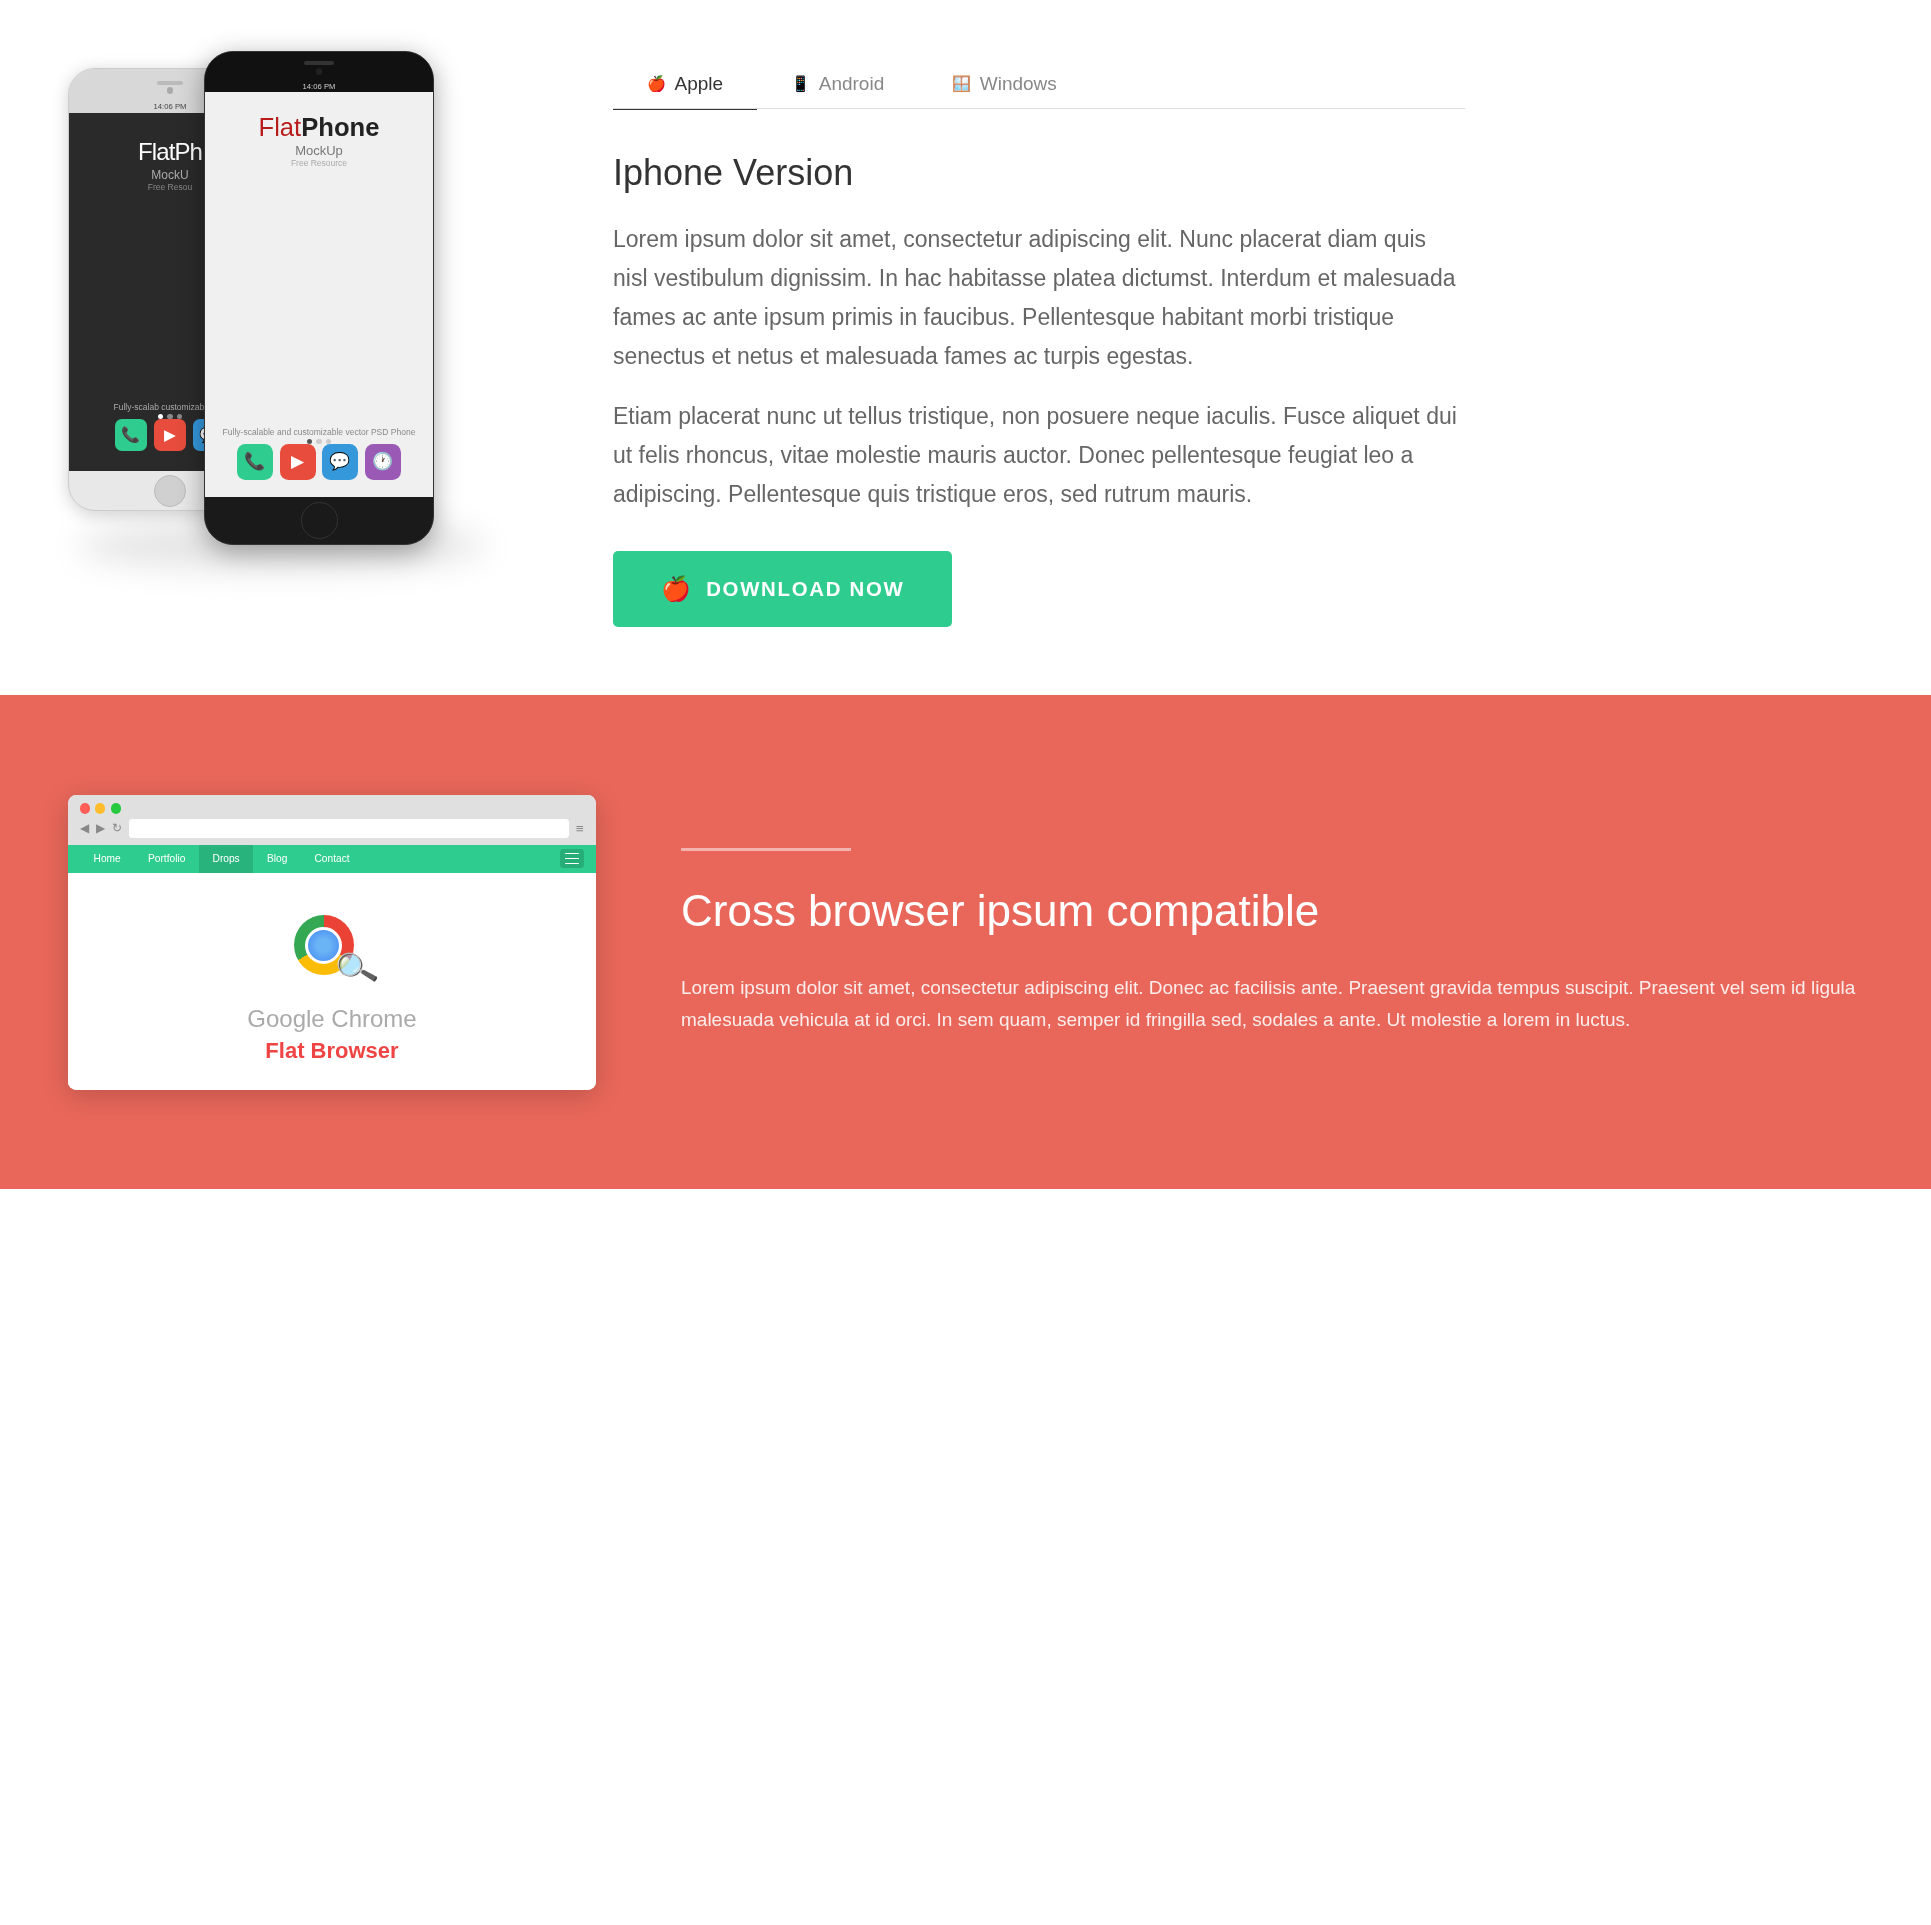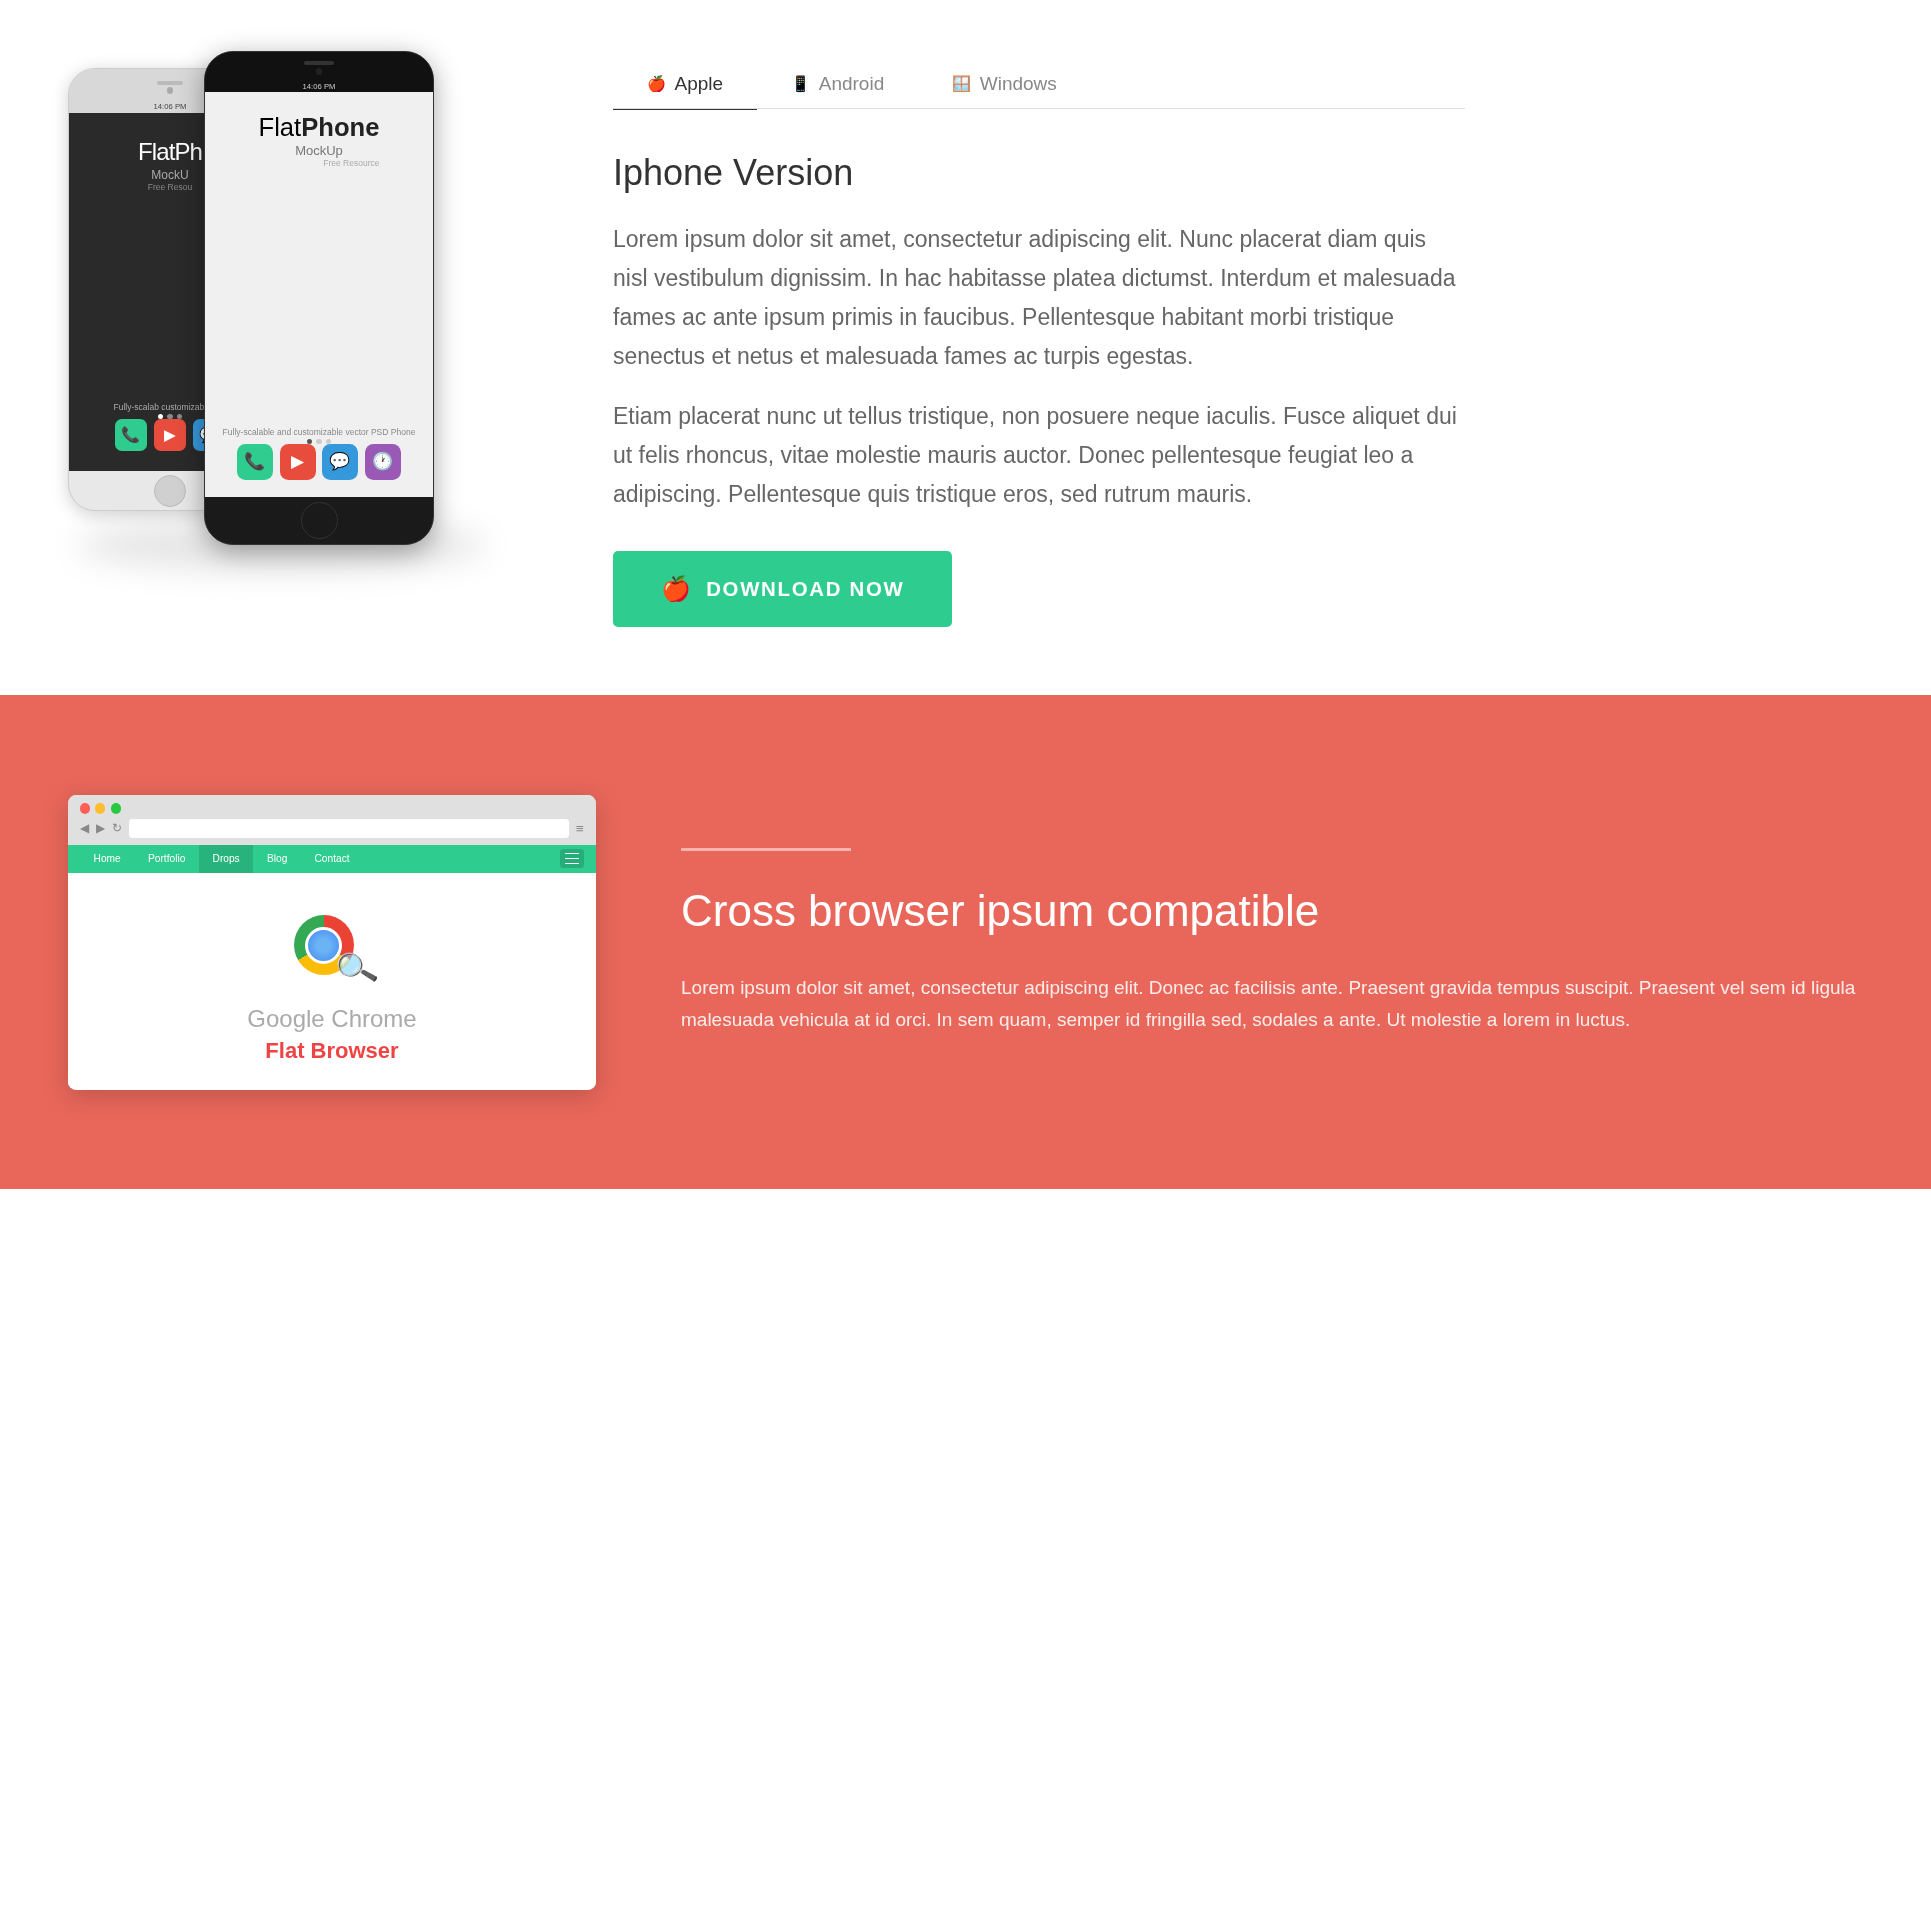--- a/index.html
+++ b/index.html
@@ -148,24 +148,24 @@
     }
     .phone-black .screen-content-black {
       background: #f0f0f0;
       flex: 1;
       display: flex;
       flex-direction: column;
       align-items: center;
       justify-content: space-between;
       padding: 20.4px 10.2px 13.6px;
     }
-    .phone-black .app-title-black .flat-b { font-size: 25.6px; font-weight: 300; color: #000000; }
+    .phone-black .app-title-black .flat-b { font-size: 25.6px; font-weight: 300; color: #b91c1c; }
     .phone-black .app-title-black .phone-b { font-size: 25.6px; font-weight: 700; color: #222; }
     .phone-black .app-title-black .mockup-b { font-size: 13px; color: #777; text-align: center; margin-top: 1px; }
-    .phone-black .app-title-black .free-b { font-size: 8.5px; color: #aaa; text-align: right; }
+    .phone-black .app-title-black .free-b { font-size: 8.5px; color: #aaa; text-align: center; }
     .phone-black .description-black { font-size: 8.5px; color: #888; text-align: center; line-height: 1.5; }
     .phone-black .dots-black { display: flex; gap: 4.3px; }
     .phone-black .dots-black span { width: 5.1px; height: 5.1px; border-radius: 50%; background: #ccc; }
     .phone-black .dots-black span.active-b { background: #555; }
     .phone-black .app-icons-black { display: flex; gap: 6.8px; margin-bottom: 3.4px; }
     .phone-black .app-icon-b {
       width: 36px; height: 36px;
       border-radius: 8.5px;
       display: flex; align-items: center; justify-content: center;
       font-size: 17px; color: #fff;

